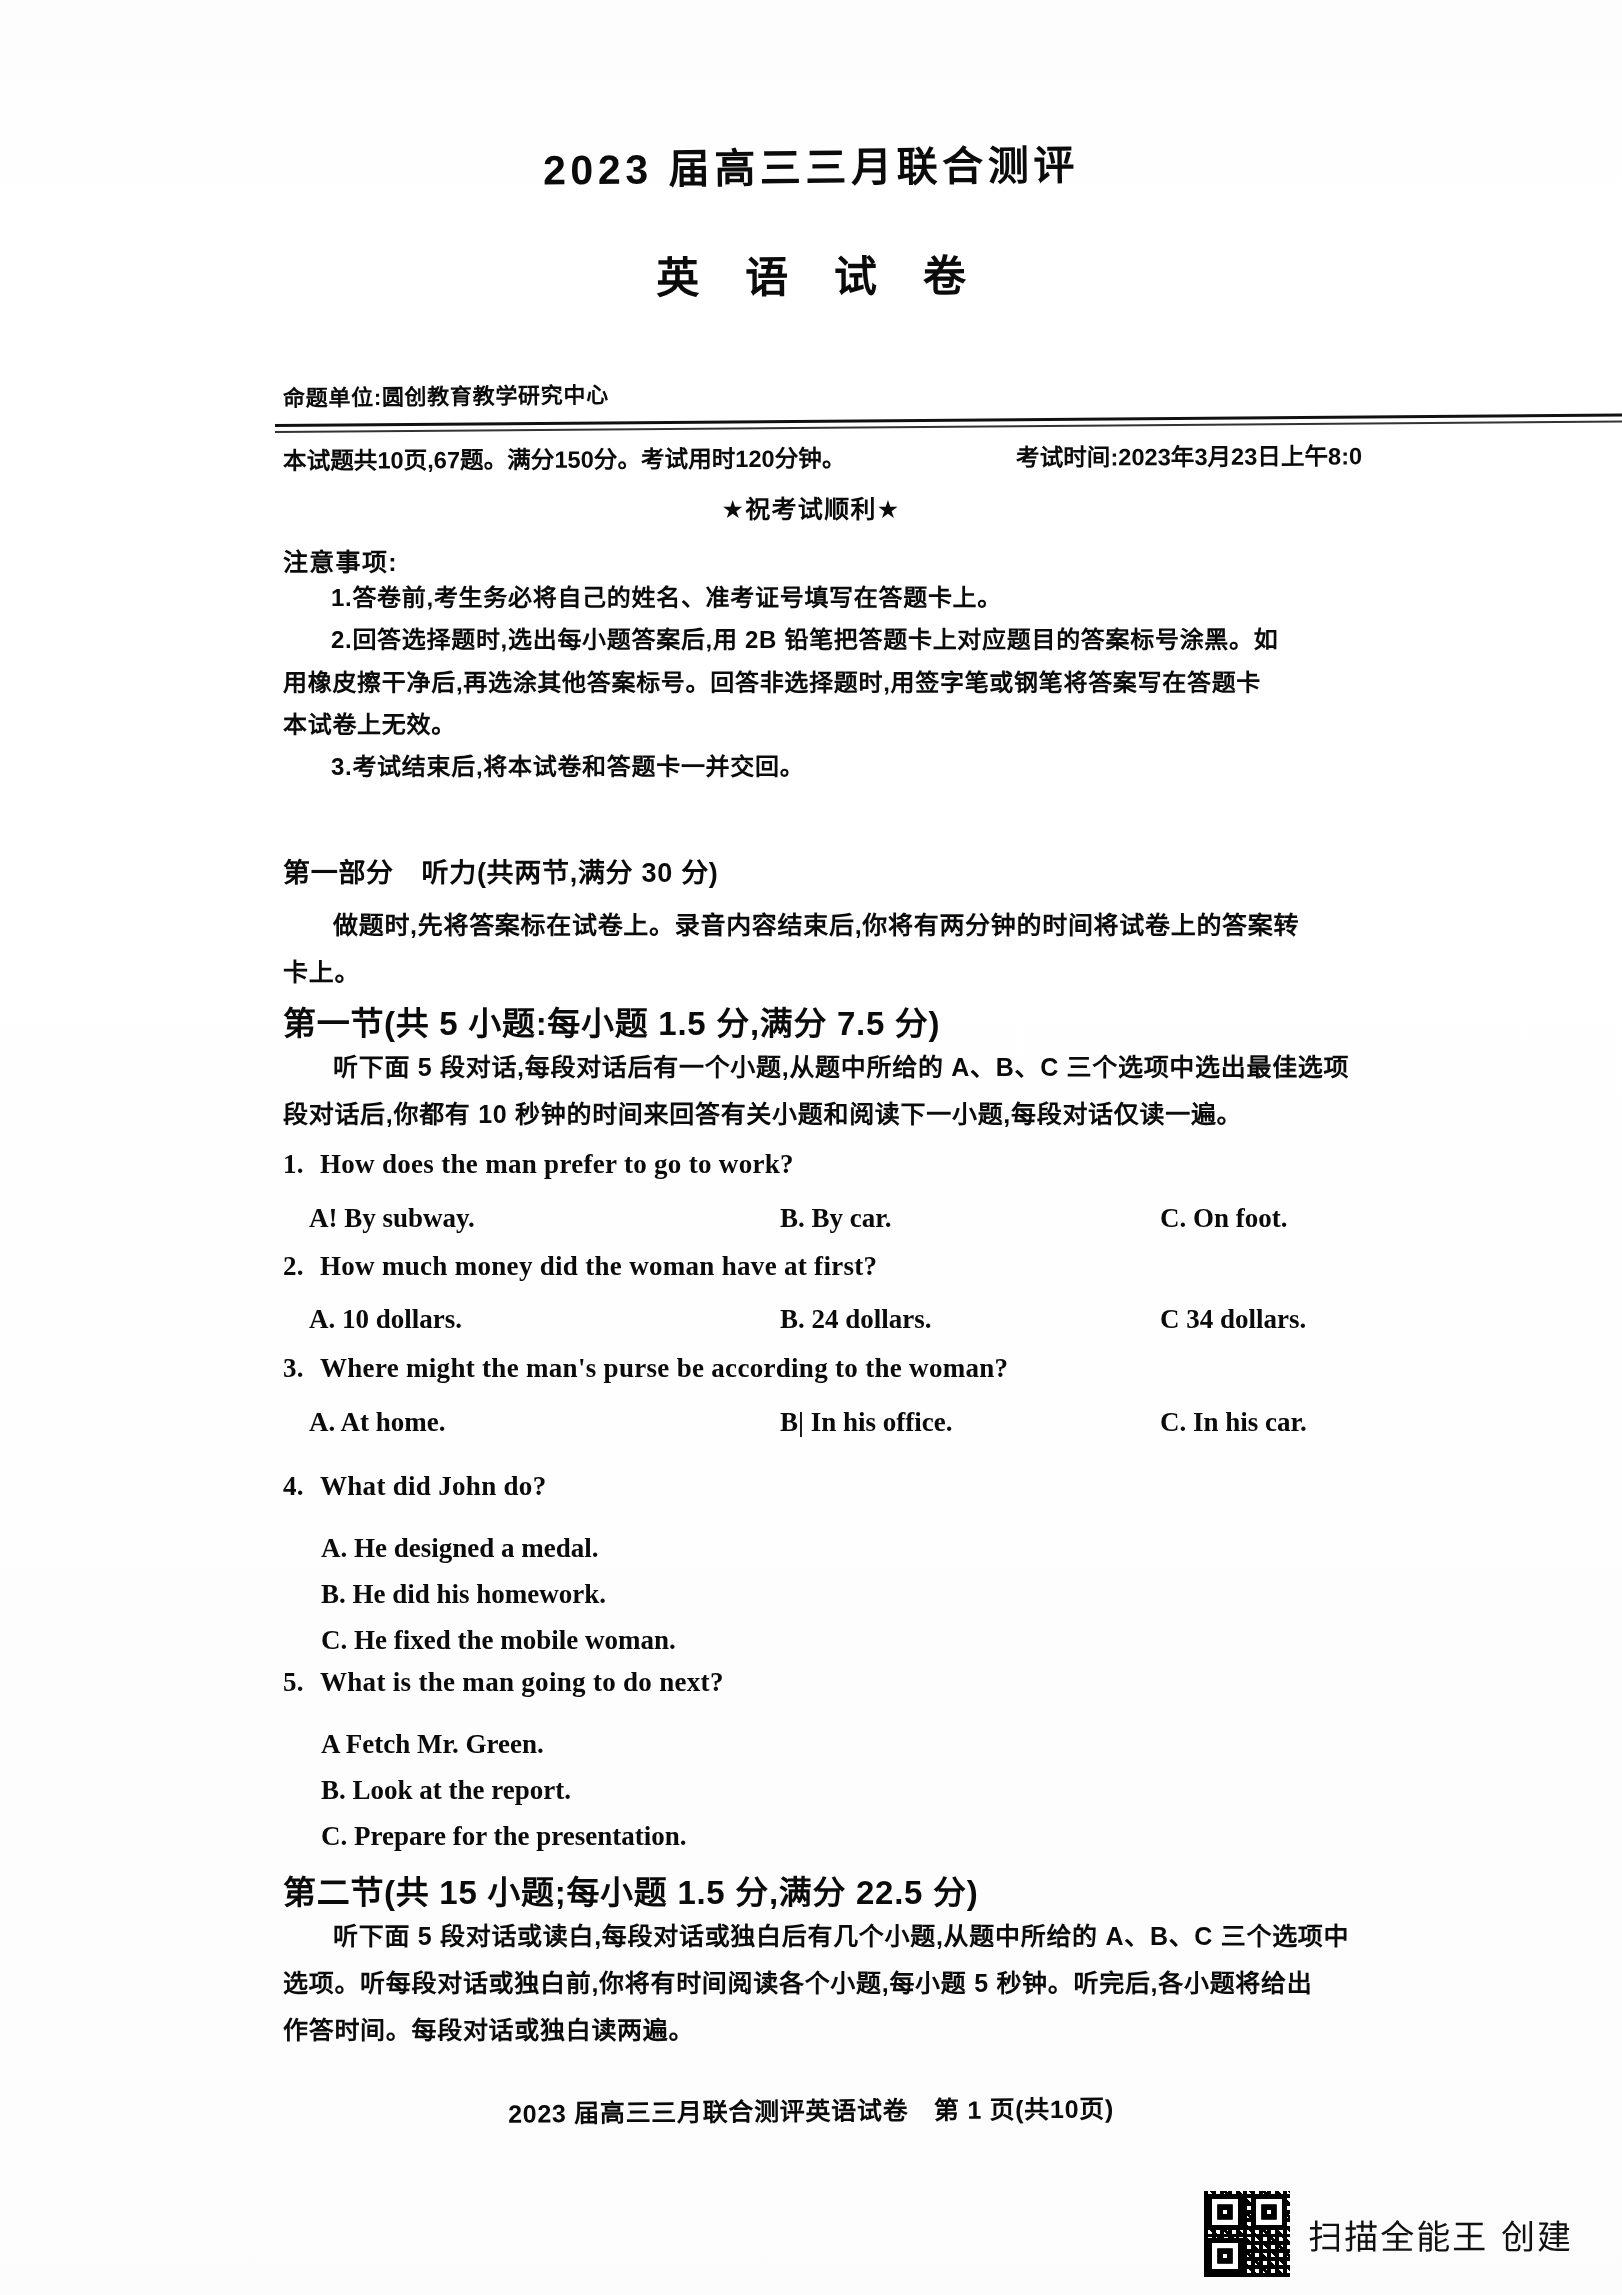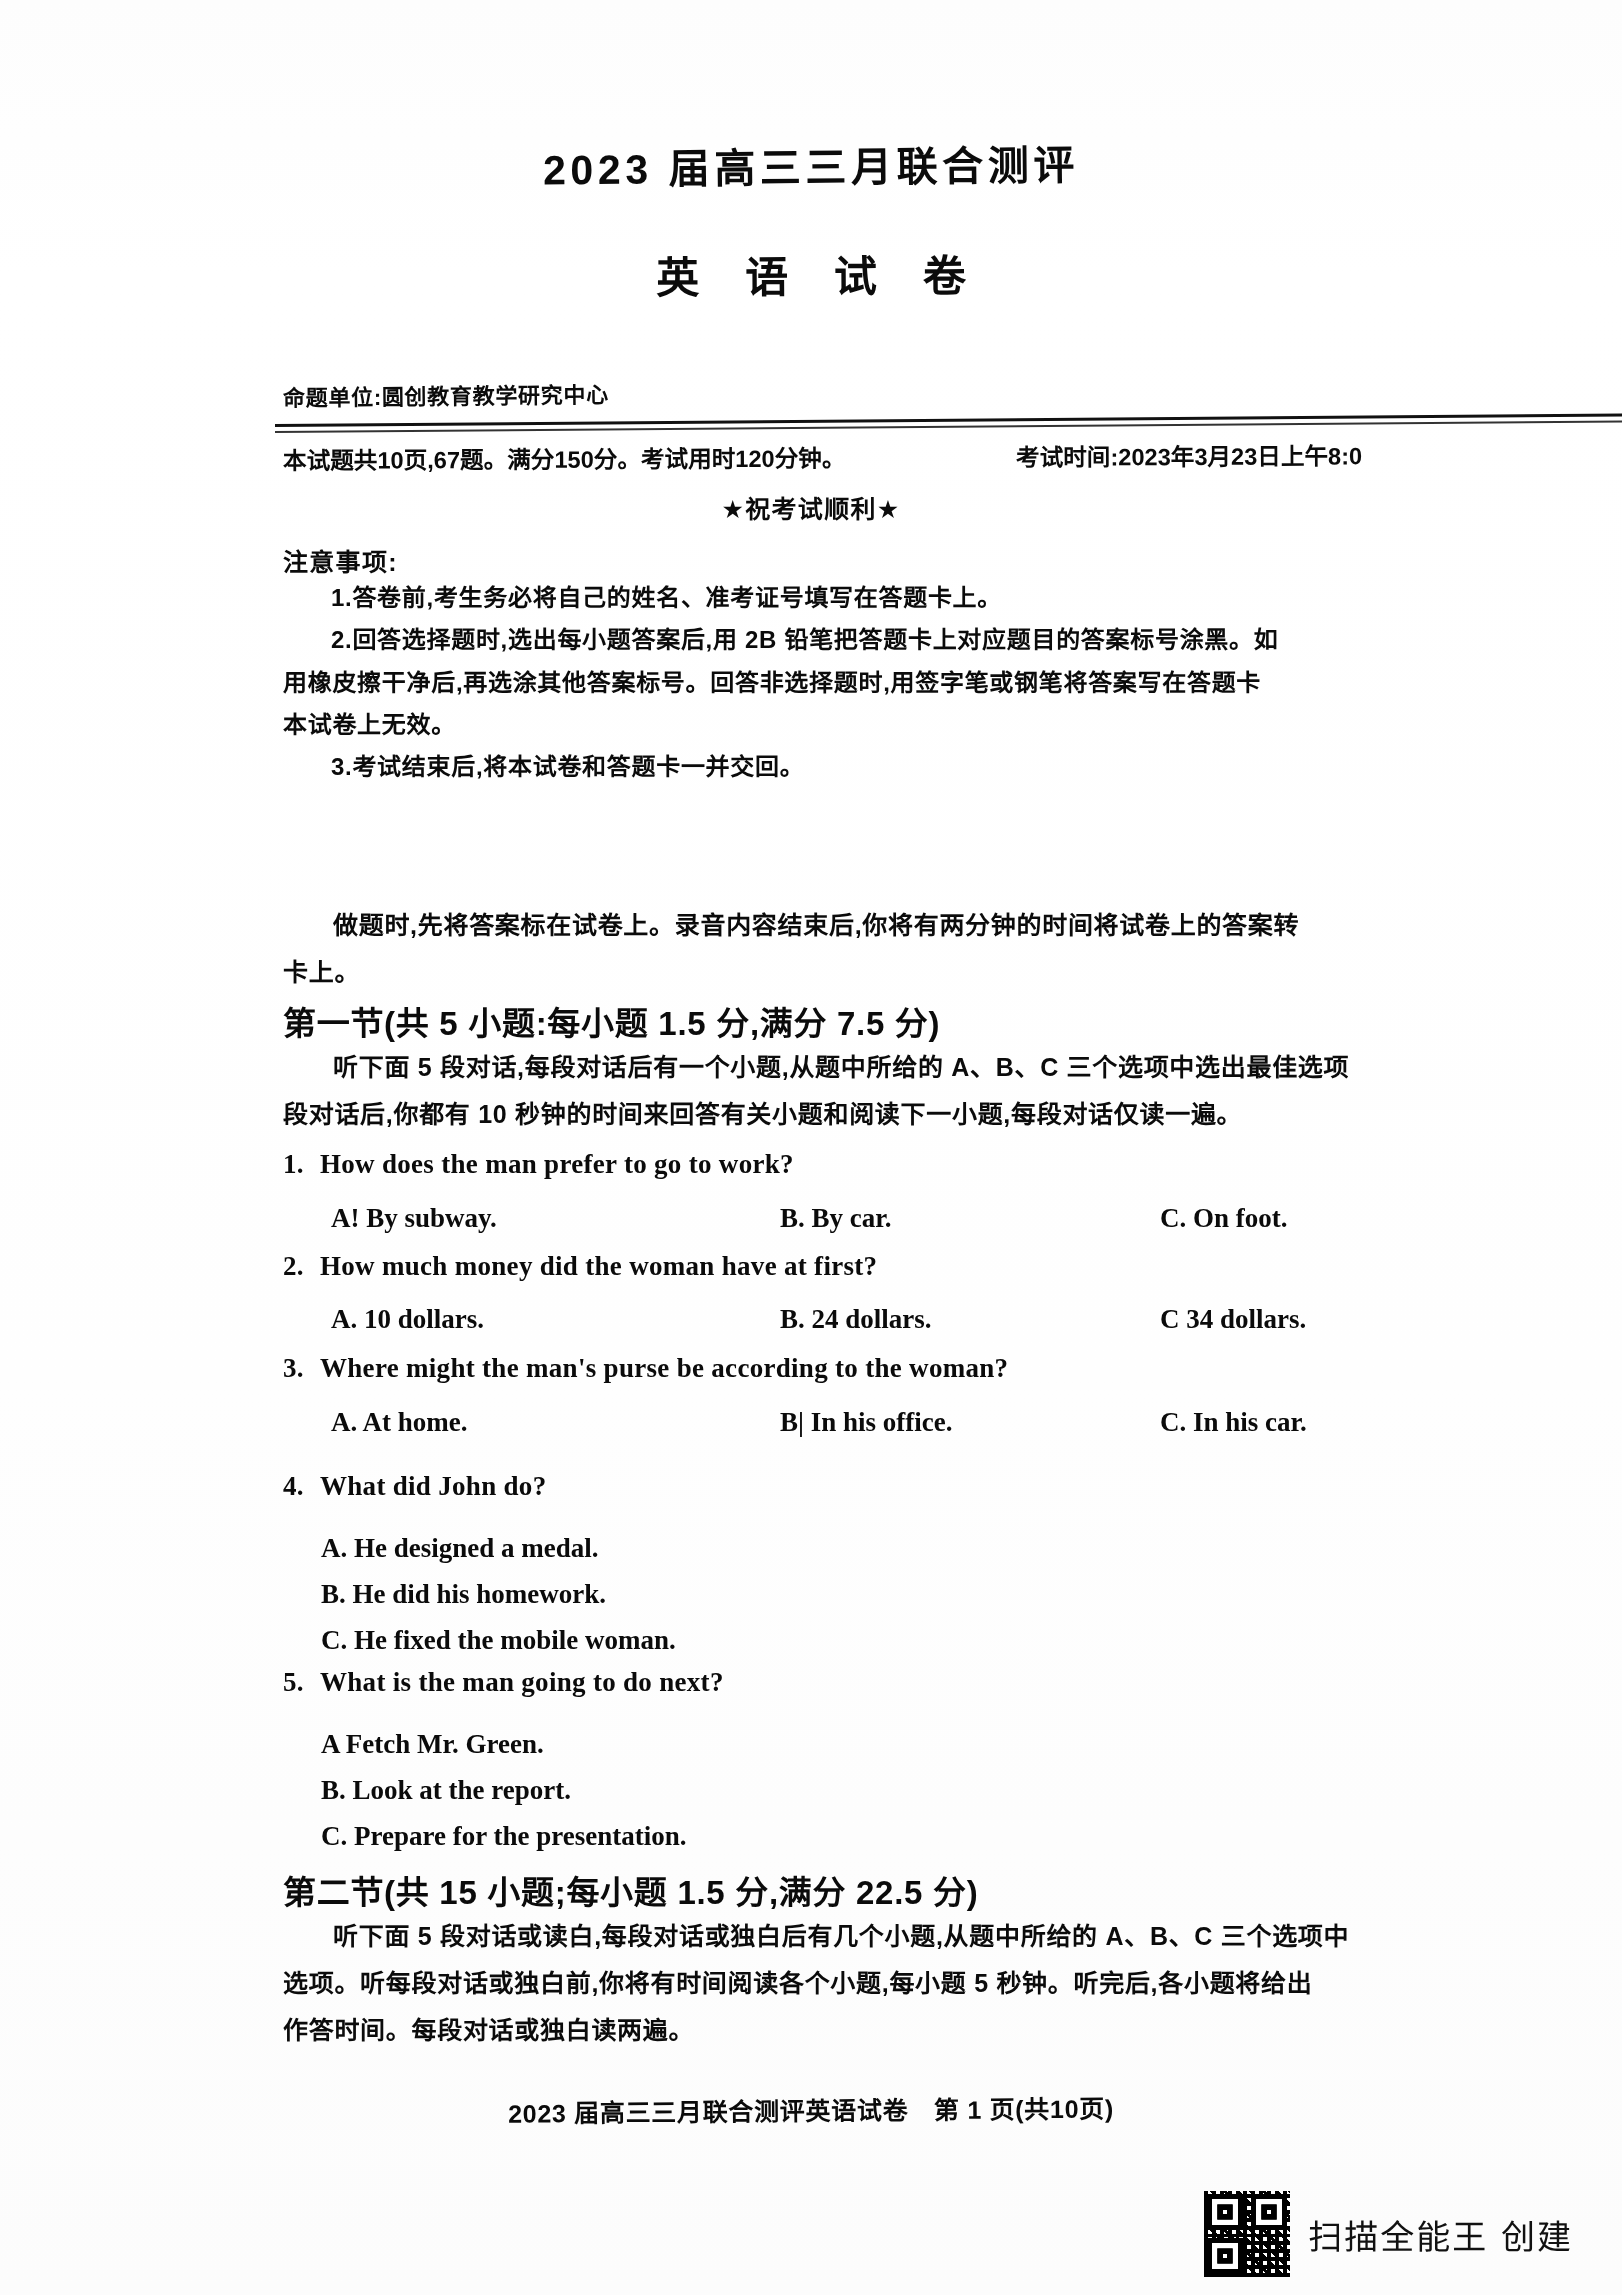--- a/index.html
+++ b/index.html
@@ -191,21 +191,21 @@
     width: 1338px;
     font-family: "Liberation Serif", "DejaVu Serif", serif;
     font-weight: bold;
     font-size: 27px;
     white-space: nowrap;
   }
   .opts-row .opt {
     position: absolute;
     top: 0;
   }
-  .opts-row .opt.a { left: 48px; }
+  .opts-row .opt.a { left: 26px; }
   .opts-row .opt.b { left: 497px; }
   .opts-row .opt.c { left: 877px; }
 
   .opt-stack {
     position: absolute;
     left: 321px;
     font-family: "Liberation Serif", "DejaVu Serif", serif;
     font-weight: bold;
     font-size: 27px;
     line-height: 46px;
@@ -295,20 +295,21 @@
 
     <div class="notice-head">注意事项:</div>
     <div class="notice-list">
       <p>1.答卷前,考生务必将自己的姓名、准考证号填写在答题卡上。</p>
       <p>2.回答选择题时,选出每小题答案后,用 2B 铅笔把答题卡上对应题目的答案标号涂黑。如</p>
       <p class="cont">用橡皮擦干净后,再选涂其他答案标号。回答非选择题时,用签字笔或钢笔将答案写在答题卡</p>
       <p class="cont">本试卷上无效。</p>
       <p>3.考试结束后,将本试卷和答题卡一并交回。</p>
     </div>
 
+    <div class="sec-title" style="top:851px">第一部分　听力(共两节,满分 30 分)</div>
     <div class="para" style="top:902px">
       <p>做题时,先将答案标在试卷上。录音内容结束后,你将有两分钟的时间将试卷上的答案转</p>
       <p class="cont">卡上。</p>
     </div>
 
     <div class="sub-title" style="top:997px">第一节(共 5 小题:每小题 1.5 分,满分 7.5 分)</div>
     <div class="para" style="top:1044px">
       <p>听下面 5 段对话,每段对话后有一个小题,从题中所给的 A、B、C 三个选项中选出最佳选项</p>
       <p class="cont">段对话后,你都有 10 秒钟的时间来回答有关小题和阅读下一小题,每段对话仅读一遍。</p>
     </div>

